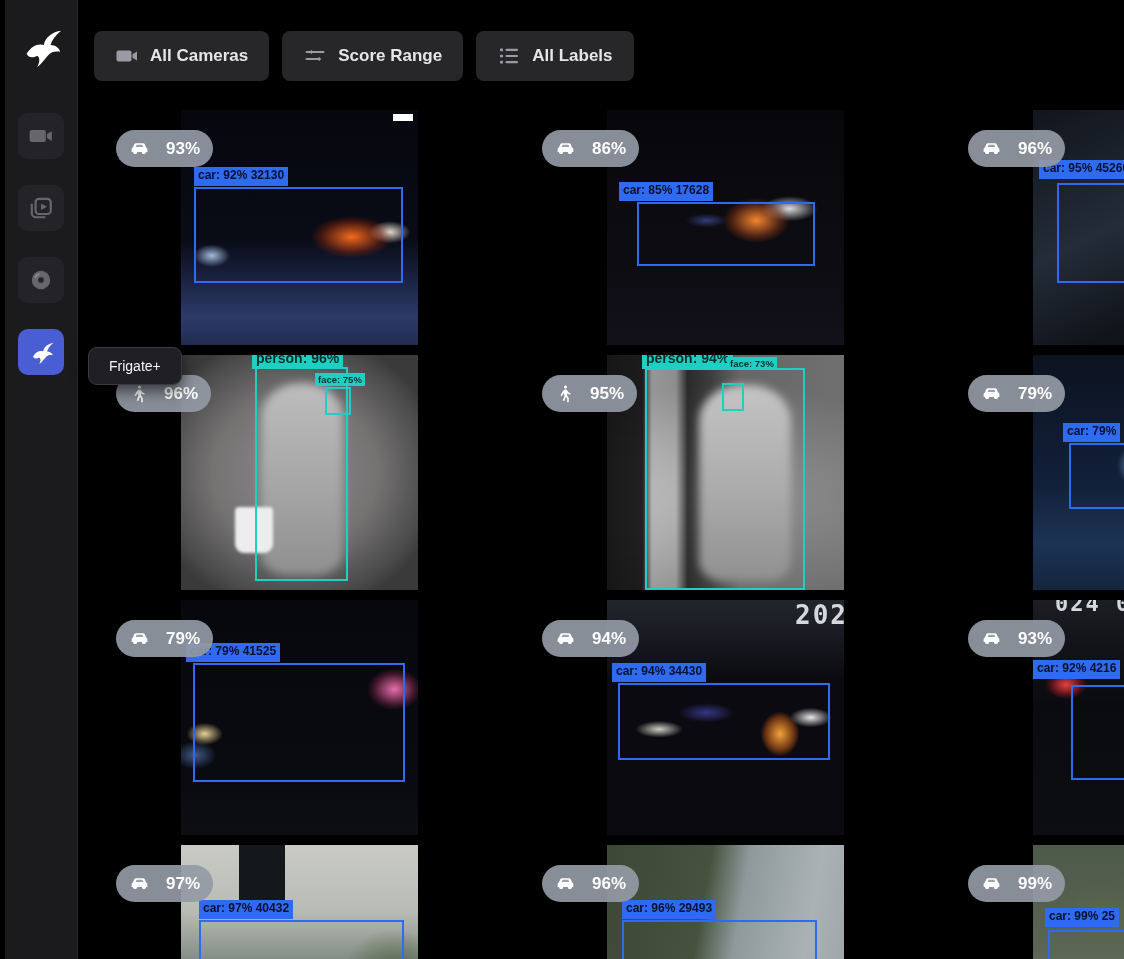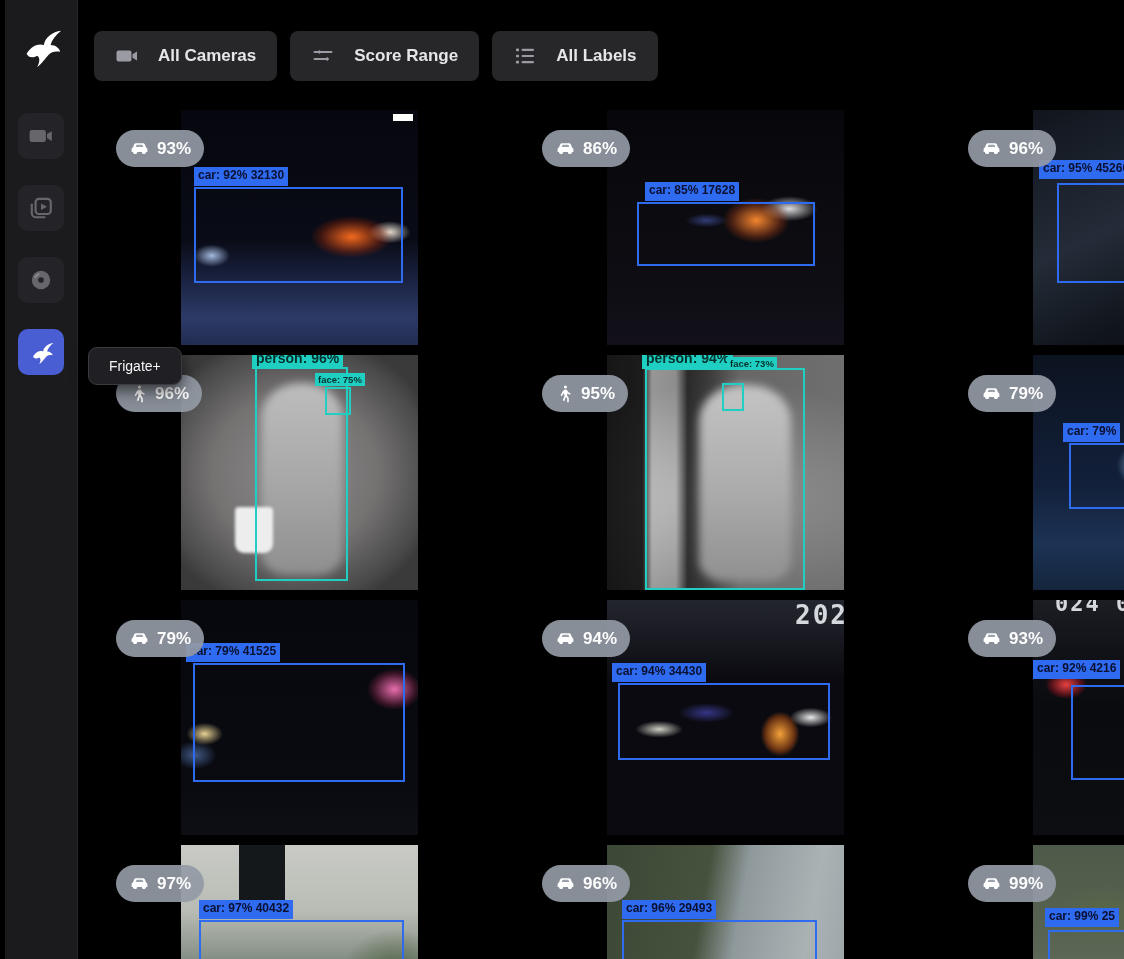--- a/index.html
+++ b/index.html
@@ -26,36 +26,36 @@
     position:absolute; left:88px; top:347px; z-index:40;
     background:#202024; border:1px solid #3a3a40; border-radius:9px;
     padding:10px 20px; color:#f4f4f5; font-size:14px;
     box-shadow:0 5px 16px rgba(0,0,0,.65);
   }
   
   .toolbar { position:absolute; left:94px; top:31px; display:flex; gap:13px; z-index:5; }
   .tb-btn {
     height:50px; background:#27272a; border:none; border-radius:8px;
     color:#e6e6e9; font-weight:700; font-size:17px; font-family:inherit;
-    display:flex; align-items:center; gap:19px; padding:0 21px; cursor:pointer;
+    display:flex; align-items:center; gap:11px; padding:0 21px; cursor:pointer;
   }
   
   .grid {
     position:absolute; left:96px; top:110px; width:1278px;
     display:grid; grid-template-columns:repeat(3,426px); grid-auto-rows:245px;
   }
   .cell { position:relative; }
   .thumb {
     position:absolute; left:85px; top:0; width:237px; height:235px;
     overflow:hidden; cursor:pointer; background:#0a0a0d;
   }
   .badge {
     position:absolute; left:20px; top:20px; height:37px; z-index:6;
     background:rgba(148,154,165,.92); border-radius:19px;
-    display:flex; align-items:center; gap:7px; padding:0 13px;
+    display:flex; align-items:center; gap:16px; padding:0 13px;
     color:#fdfdfd; font-size:17px; font-weight:600;justify-content:center;
   }
   .det-box  { position:absolute; border:2px solid; z-index:3; }
   .det-label{
     position:absolute; z-index:4; font-size:12px; font-weight:700;
     color:#0b1030; padding:1px 4px 2px; white-space:nowrap; line-height:1.3;
   }
   .det-label.p { font-size:14px; color:#04302c; }
   .face-box  { position:absolute; border:2px solid; z-index:4; }
   .face-label{
@@ -210,21 +210,21 @@
           <circle cx="7" cy="16.4" r="1.9"></circle>
           <circle cx="17" cy="16.4" r="1.9"></circle>
           <path d="M7.6 10.3h8.8L15.3 7.6H8.7Z" fill="rgba(148,154,165,.92)"></path>
         </svg>
         <span>93%</span>
       </div>
     </div>
     <div class="cell">
       <div class="thumb sc2">
         <div class="det-box" style="left:30px;top:92px;width:178px;height:64px;border-color:#2e6bf0"></div>
-        <span class="det-label" style="left:38px;top:72px;background:#2e6bf0">car: 85% 17628</span>
+        <span class="det-label" style="left:12px;top:72px;background:#2e6bf0">car: 85% 17628</span>
       </div>
       <div class="badge">
         <svg width="21" height="21" viewBox="0 0 24 24" fill="#fff">
           <path d="M3 16v-3c0-1 .6-1.8 1.5-2.1L6 7.2C6.4 6.5 7.1 6 8 6h8c.9 0 1.6.5 2 1.2l1.5 3.7c.9.3 1.5 1.1 1.5 2.1v3h-1.6a2.4 2.4 0 0 1-4.8 0H9.4a2.4 2.4 0 0 1-4.8 0Z"></path>
           <circle cx="7" cy="16.4" r="1.9"></circle>
           <circle cx="17" cy="16.4" r="1.9"></circle>
           <path d="M7.6 10.3h8.8L15.3 7.6H8.7Z" fill="rgba(148,154,165,.92)"></path>
         </svg>
         <span>86%</span>
       </div>

